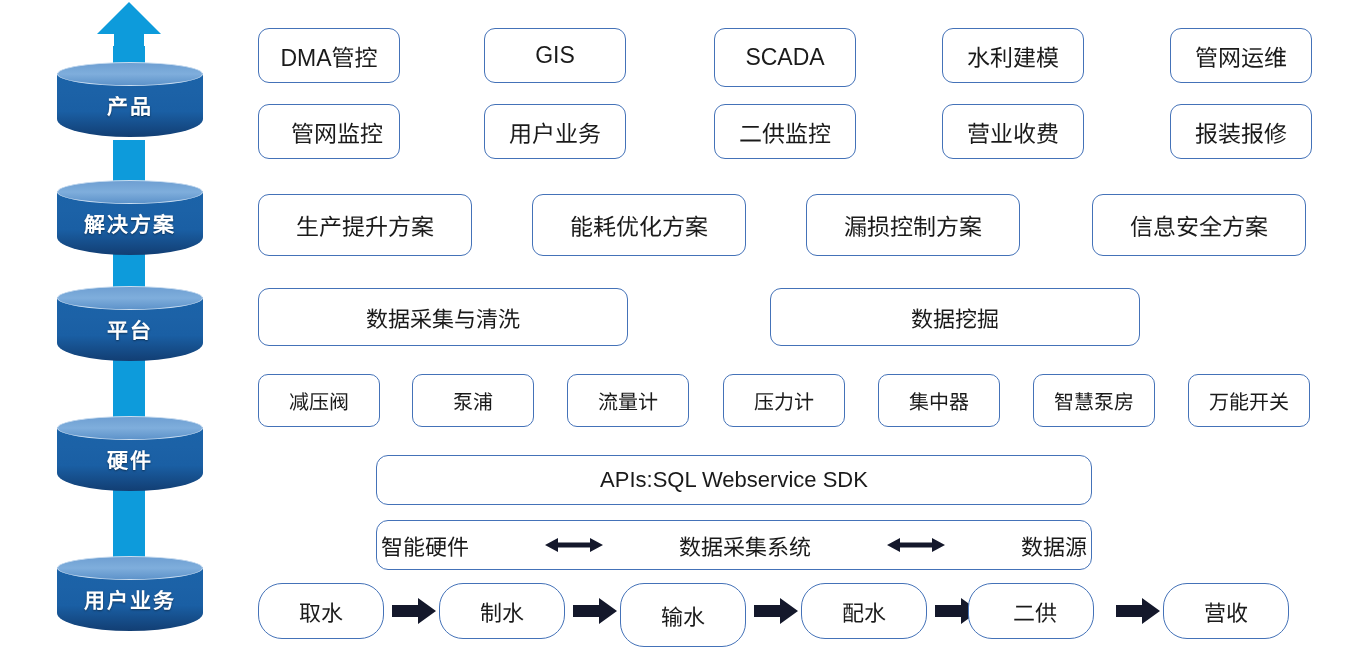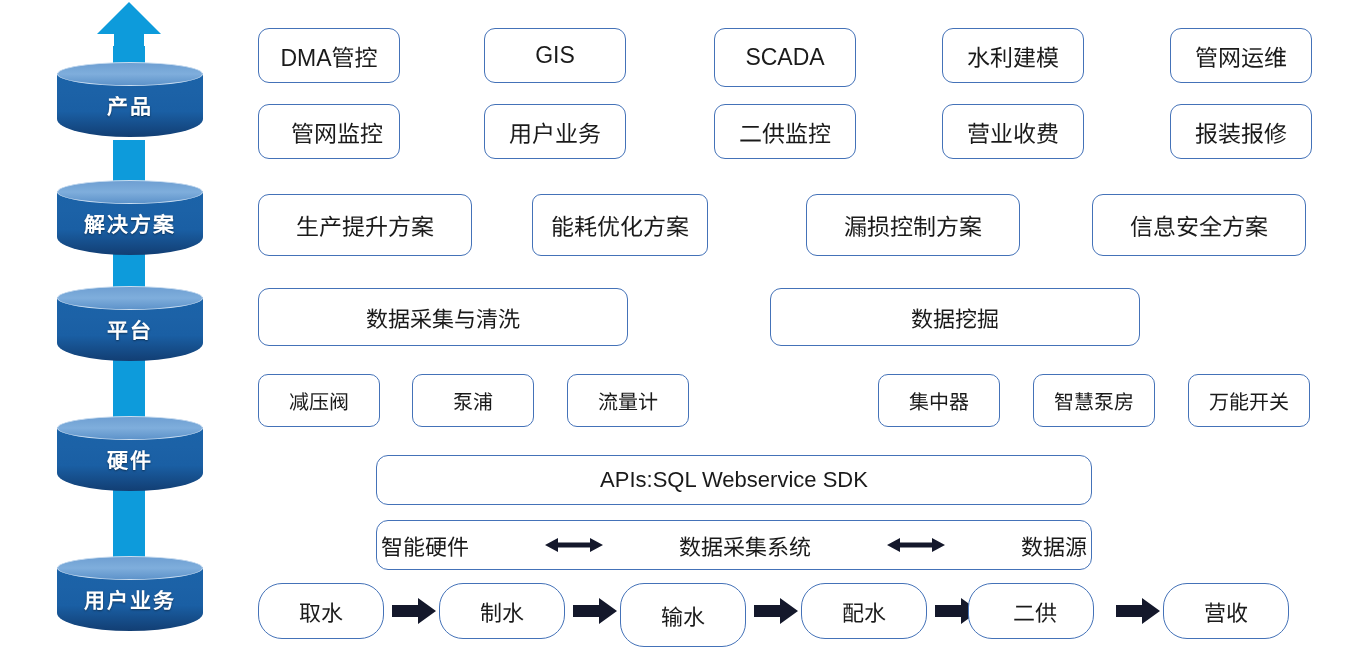--- a/index.html
+++ b/index.html
@@ -185,30 +185,31 @@
     <div class="node-box" style="left:706px; top:28px; width:142px; height:55px;">水利建模</div>
     <div class="node-box" style="left:934px; top:28px; width:142px; height:55px;">管网运维</div>
 
     <div class="node-box" style="left:22px;  top:104px; width:142px; height:55px;padding-left:16px;">管网监控</div>
     <div class="node-box" style="left:248px; top:104px; width:142px; height:55px;">用户业务</div>
     <div class="node-box" style="left:478px; top:104px; width:142px; height:55px;">二供监控</div>
     <div class="node-box" style="left:706px; top:104px; width:142px; height:55px;">营业收费</div>
     <div class="node-box" style="left:934px; top:104px; width:142px; height:55px;">报装报修</div>
 
     <div class="node-box" style="left:22px;  top:194px; width:214px; height:62px;">生产提升方案</div>
-    <div class="node-box" style="left:296px; top:194px; width:176px; height:62px;border-radius:9px;">能耗优化方案</div>
+    <div class="node-box" style="left:296px; top:194px; width:214px; height:62px;">能耗优化方案</div>
     <div class="node-box" style="left:570px; top:194px; width:214px; height:62px;">漏损控制方案</div>
     <div class="node-box" style="left:856px; top:194px; width:214px; height:62px;">信息安全方案</div>
 
     <div class="node-box wide-row" style="left:22px;  top:288px; width:370px; height:58px;">数据采集与清洗</div>
     <div class="node-box wide-row" style="left:534px; top:288px; width:370px; height:58px;">数据挖掘</div>
 
     <div class="node-box small" style="left:22px;  top:374px; width:122px; height:53px;">减压阀</div>
     <div class="node-box small" style="left:176px; top:374px; width:122px; height:53px;">泵浦</div>
     <div class="node-box small" style="left:331px; top:374px; width:122px; height:53px;">流量计</div>
+    <div class="node-box small" style="left:487px; top:374px; width:122px; height:53px;">压力计</div>
     <div class="node-box small" style="left:642px; top:374px; width:122px; height:53px;">集中器</div>
     <div class="node-box small" style="left:797px; top:374px; width:122px; height:53px;">智慧泵房</div>
     <div class="node-box small" style="left:952px; top:374px; width:122px; height:53px;">万能开关</div>
 
     <div class="node-box bar" style="left:140px; top:455px; width:716px; height:50px;">APIs:SQL Webservice SDK</div>
 
     <div class="node-box bar" style="left:140px; top:520px; width:716px; height:50px;">
       <div class="bar-text">
         <span class="seg">智能硬件</span>
         <svg class="bar-inline-arrow" width="58" height="20" viewBox="0 0 58 20">

